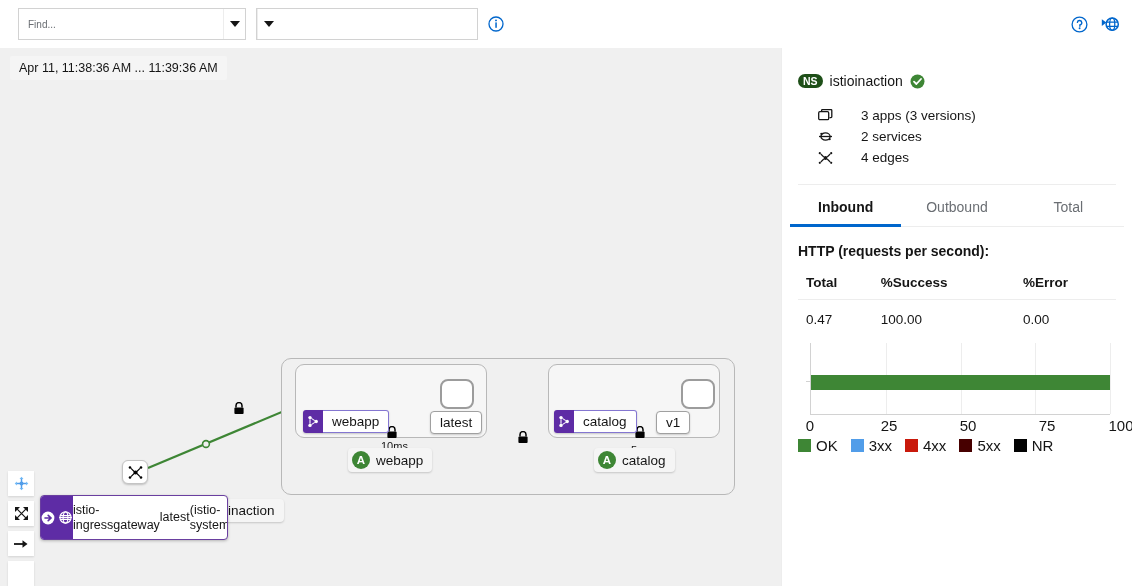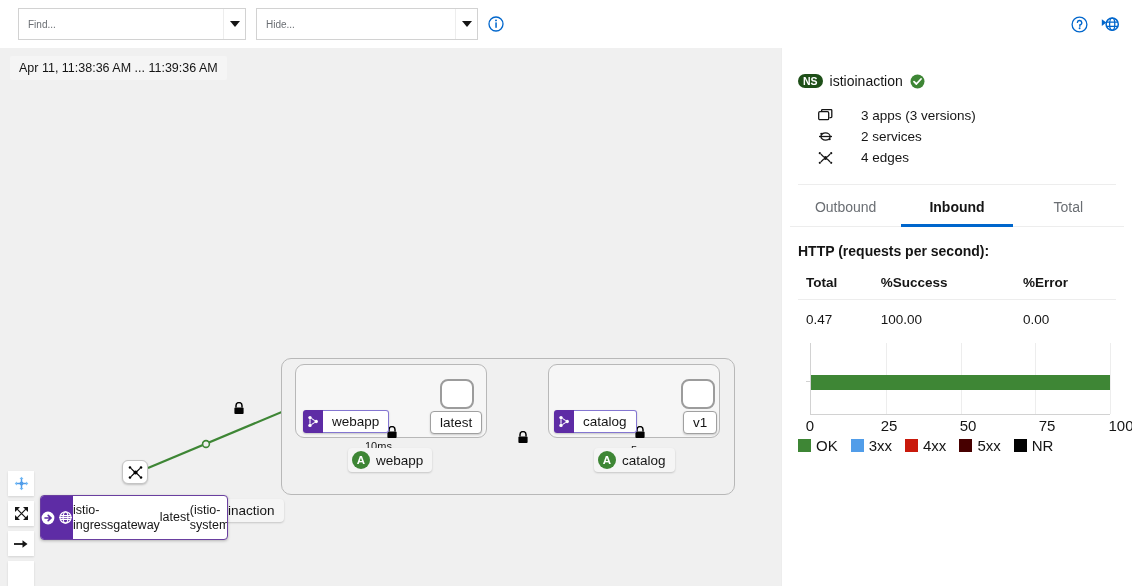--- a/index.html
+++ b/index.html
@@ -244,21 +244,20 @@
   <div class="toolbar">
 
     <div class="find-wrap">
       <input class="typeahead-input" value="" placeholder="Find..." style="">
       <span class="ta-caret">
         <i></i>
       </span>
     </div>
 
     <div class="hide-wrap">
-      <input class="typeahead-input" value="" placeholder="Hide..." style="">
       <span class="ta-caret">
         <i></i>
       </span>
     </div>
 
     <span class="info-icon">
       <svg width="16" height="16" viewBox="0 0 16 16">
         <circle cx="8" cy="8" r="7" fill="none" stroke="#0066cc" stroke-width="1.3"></circle>
         <circle cx="8" cy="4.4" r="0.95" fill="#0066cc"></circle>
         <rect x="7.3" y="6.4" width="1.5" height="5.4" fill="#0066cc"></rect>
@@ -312,21 +311,21 @@
     </svg>
 
     <div class="ns-box"></div>
     <div class="app-box webapp"></div>
     <div class="app-box catalog"></div>
 
     <svg class="lock" style="left:386px;top:378px;" viewBox="0 0 12 13">
       <path d="M3 5.5V3.6a3 3 0 0 1 6 0v1.9" fill="none" stroke="#030303" stroke-width="1.5"></path>
       <rect x="1.4" y="5.4" width="9.2" height="6.6" rx="1" fill="#030303"></rect>
     </svg>
-    <div class="edge-lat" style="left:364px;top:392px;">10ms</div>
+    <div class="edge-lat" style="left:380px;top:392px;">10ms</div>
 
     <svg class="lock" style="left:517px;top:383px;" viewBox="0 0 12 13">
       <path d="M3 5.5V3.6a3 3 0 0 1 6 0v1.9" fill="none" stroke="#030303" stroke-width="1.5"></path>
       <rect x="1.4" y="5.4" width="9.2" height="6.6" rx="1" fill="#030303"></rect>
     </svg>
 
     <svg class="lock" style="left:634px;top:378px;" viewBox="0 0 12 13">
       <path d="M3 5.5V3.6a3 3 0 0 1 6 0v1.9" fill="none" stroke="#030303" stroke-width="1.5"></path>
       <rect x="1.4" y="5.4" width="9.2" height="6.6" rx="1" fill="#030303"></rect>
     </svg>
@@ -334,21 +333,21 @@
 
     <svg class="lock" style="left:233px;top:354px;" viewBox="0 0 12 13">
       <path d="M3 5.5V3.6a3 3 0 0 1 6 0v1.9" fill="none" stroke="#030303" stroke-width="1.5"></path>
       <rect x="1.4" y="5.4" width="9.2" height="6.6" rx="1" fill="#030303"></rect>
     </svg>
 
     <div class="wl-box" style="left:440px;top:331px;"></div>
     <div class="node-label" style="left:430px;top:363px;">latest</div>
 
     <div class="wl-box" style="left:681px;top:331px;"></div>
-    <div class="node-label" style="left:683px;top:363px;">v1</div>
+    <div class="node-label" style="left:656px;top:363px;">v1</div>
 
     <div class="svc-label" style="left:303px;top:362px;">
       <span class="svc-badge">
         <svg width="12" height="13" viewBox="0 0 12 13">
           <circle cx="3" cy="2.6" r="1.7" fill="#fff"></circle>
           <circle cx="3" cy="10.4" r="1.7" fill="#fff"></circle>
           <circle cx="9.2" cy="6.5" r="1.7" fill="#fff"></circle>
           <path d="M3 4.3v4.4M4.4 3.4l3.4 2.2M4.4 9.6l3.4-2.2" stroke="#fff" stroke-width="1.1" fill="none"></path>
         </svg>
       </span>
@@ -477,22 +476,22 @@
               <path d="M2.8 3l3 3M12.2 3l-3 3M2.8 11l3-3M12.2 11l-3-3" stroke="#151515" stroke-width="1.1"></path>
             </svg>
           </span>
           <span>4 edges</span>
         </div>
       </div>
       <div class="side-divider"></div>
     </div>
 
     <div class="tabs">
+      <div class="tab active">Inbound</div>
       <div class="tab">Outbound</div>
-      <div class="tab active">Inbound</div>
       <div class="tab">Total</div>
     </div>
 
     <div class="proto-title">HTTP (requests per second):</div>
 
     <table class="rates">
       <thead>
         <tr>
           <th>Total</th>
           <th>%Success</th>

